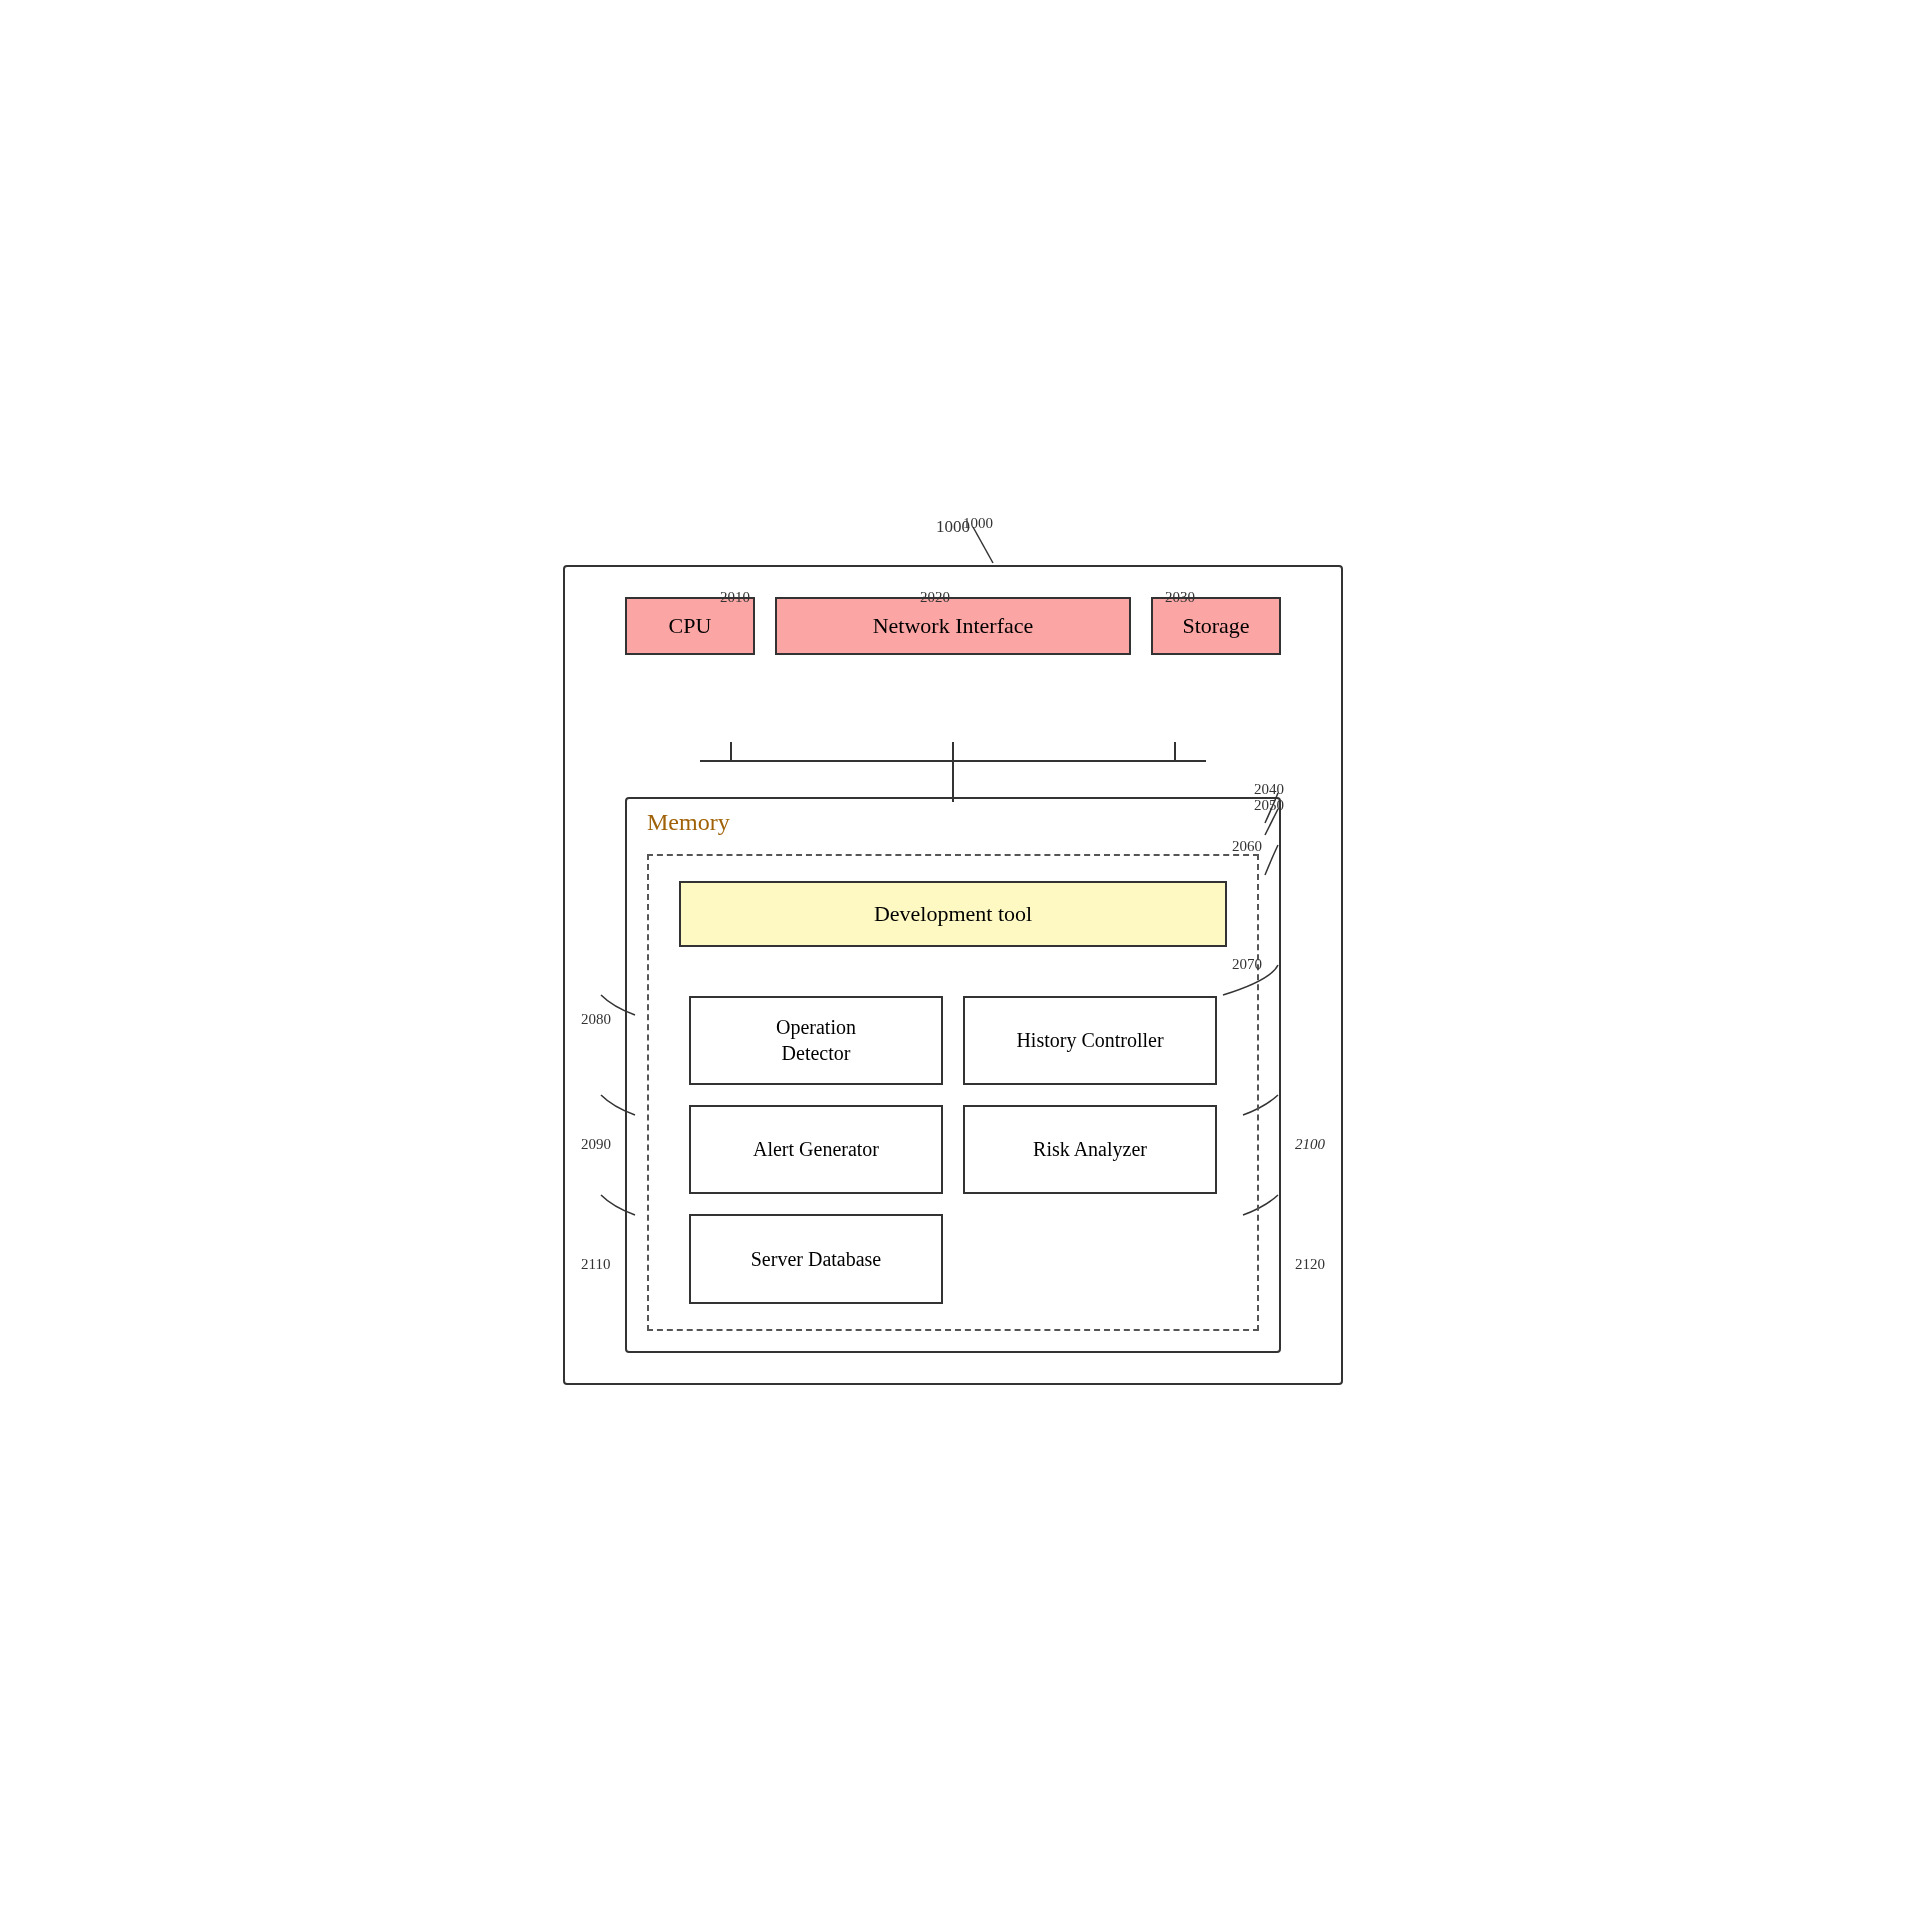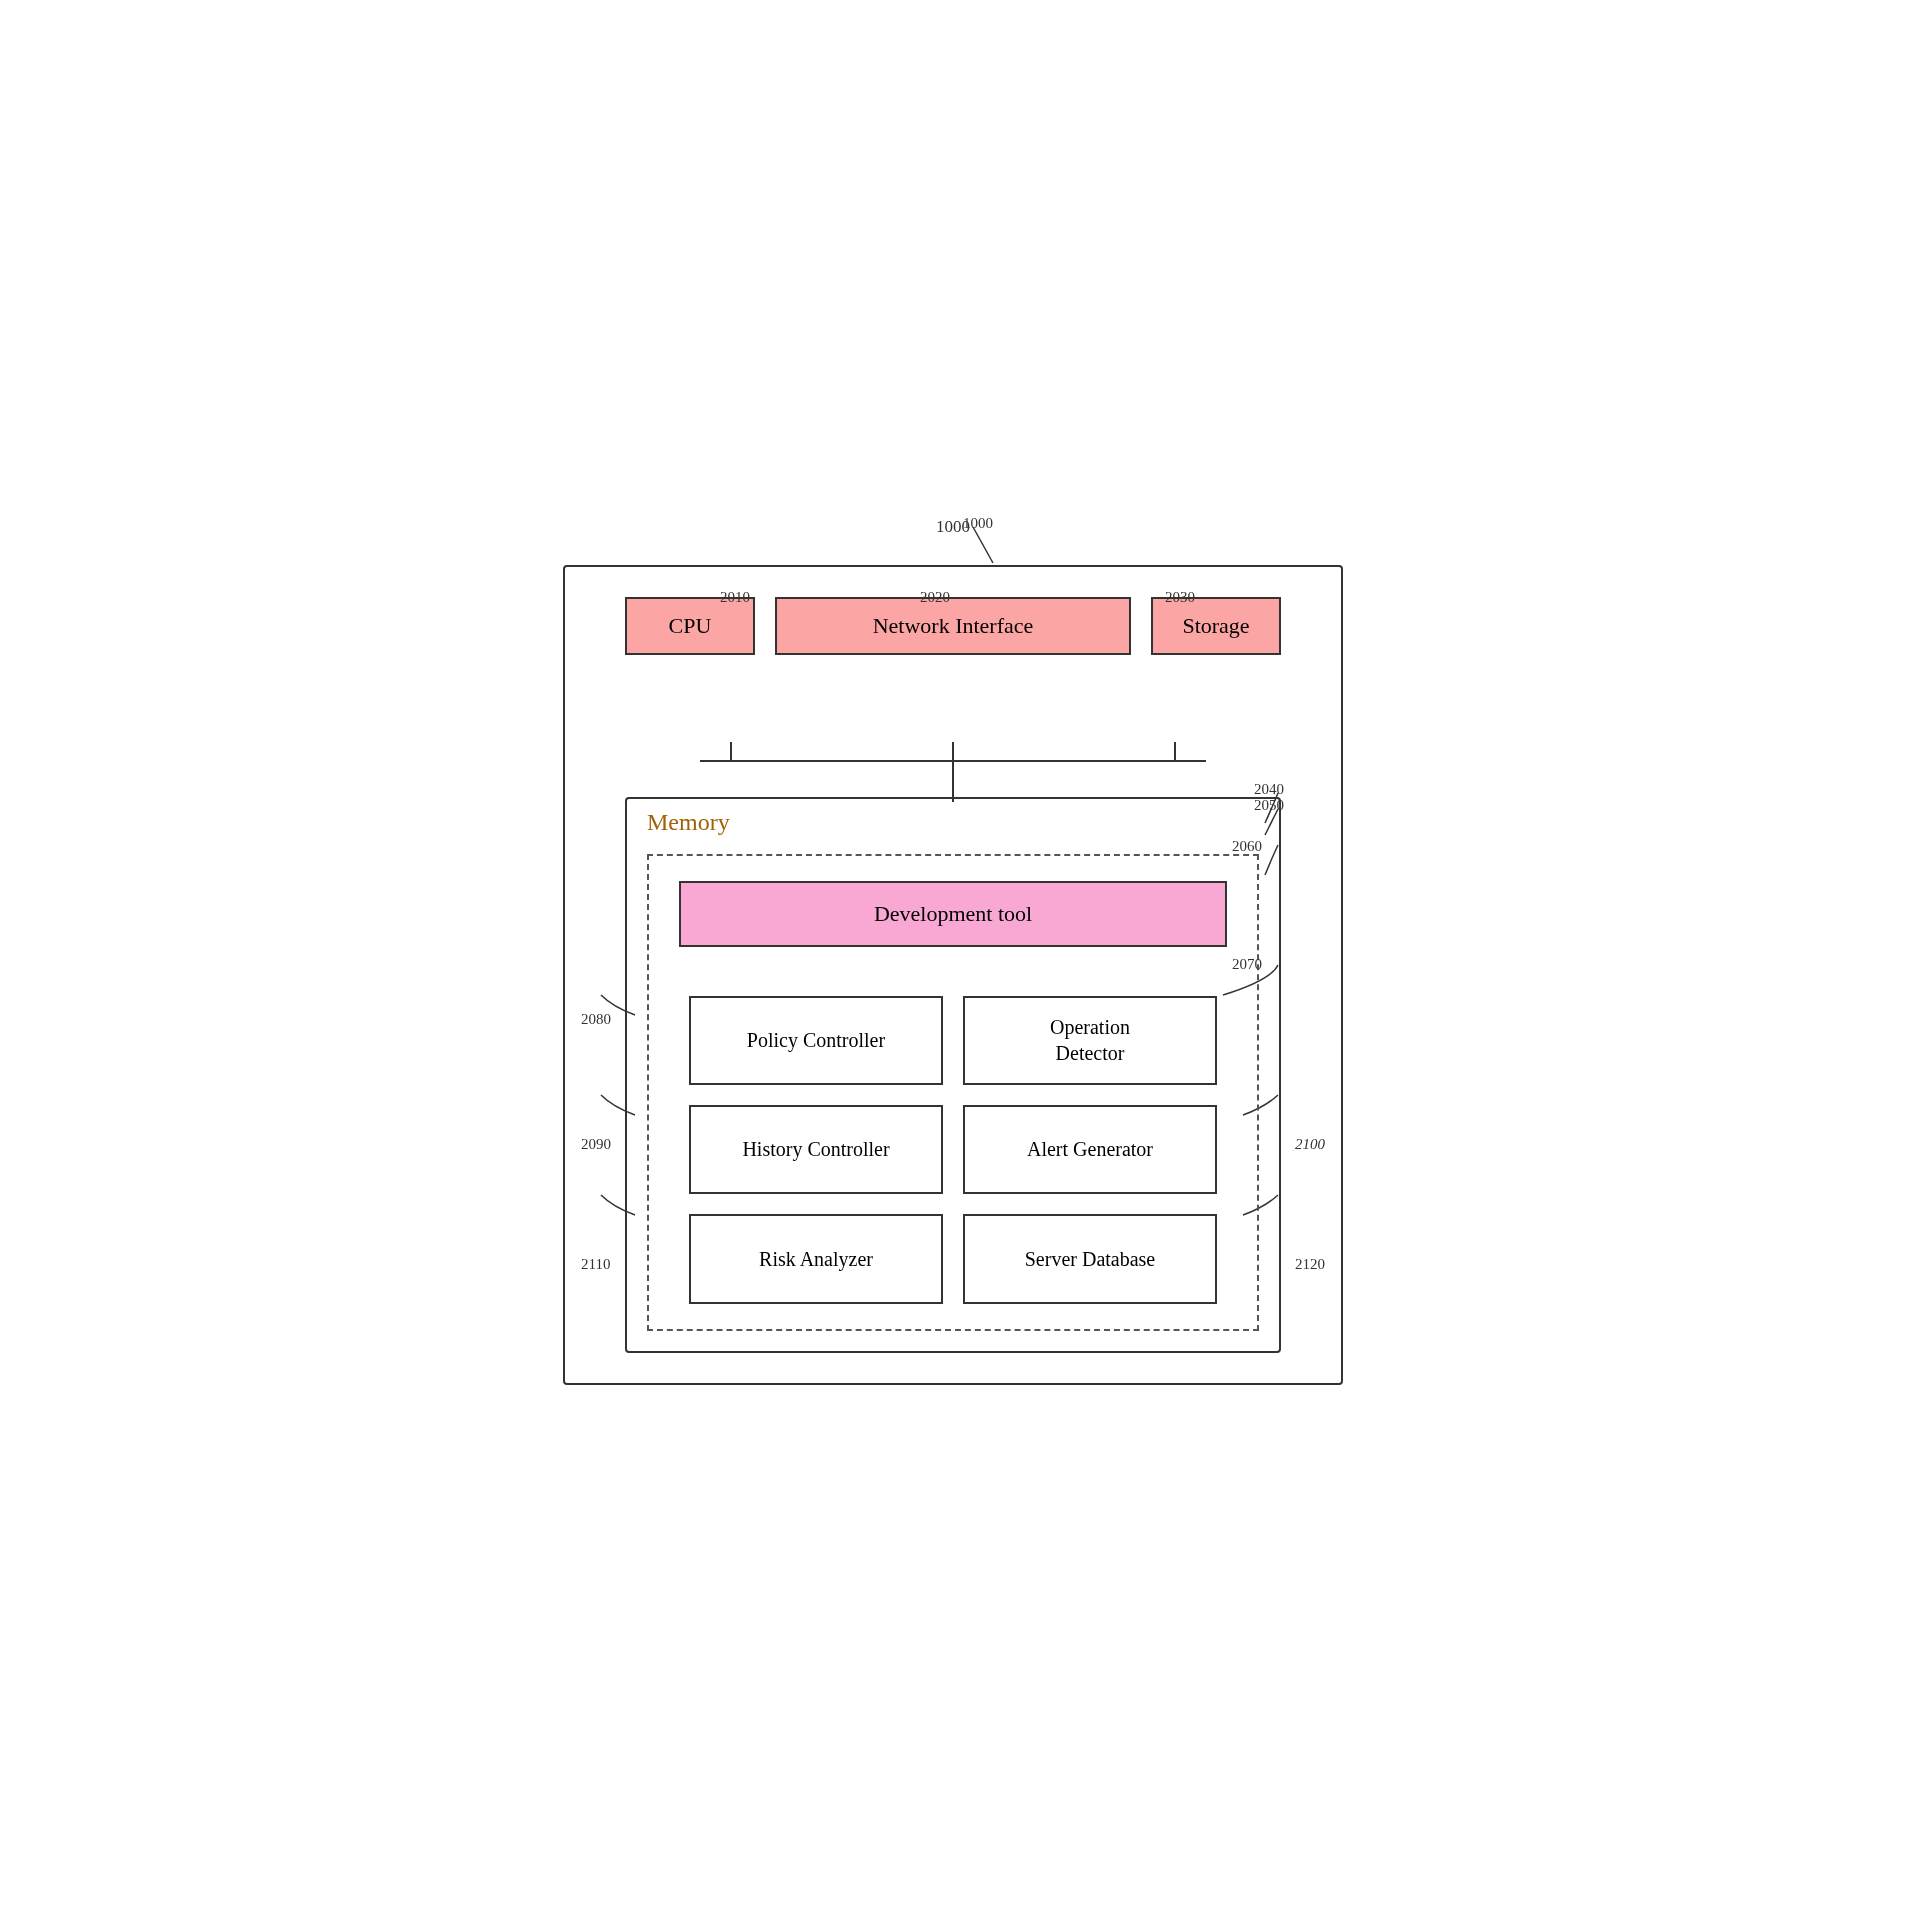--- a/index.html
+++ b/index.html
@@ -98,21 +98,21 @@
     
     .dev-tool-box {
       position: absolute;
       top: 25px;
       left: 30px;
       right: 30px;
       border: 2px solid #333;
       padding: 18px;
       font-size: 22px;
       text-align: center;
-      background: #f9a8d4;
+      background: #fef9c3;
     }
 
     
     .components-grid {
       position: absolute;
       top: 130px;
       left: 20px;
       right: 20px;
       bottom: 15px;
       display: grid;
@@ -230,21 +230,20 @@
       <div class="dashed-box">
 
         <div class="ref-label" style="top:-18px; right:-5px;">2060</div>
 
         <div class="dev-tool-box">Development tool</div>
 
         <div class="ref-label" style="top:100px; right:-5px;">2070</div>
 
         <div class="components-grid">
 
-          <div class="comp-box">Policy Controller</div>
 
           <div class="comp-box">Operation<br>Detector</div>
 
           <div class="comp-box">History Controller</div>
 
           <div class="comp-box">Alert Generator</div>
 
           <div class="comp-box">Risk Analyzer</div>
 
           <div class="comp-box">Server Database</div>

